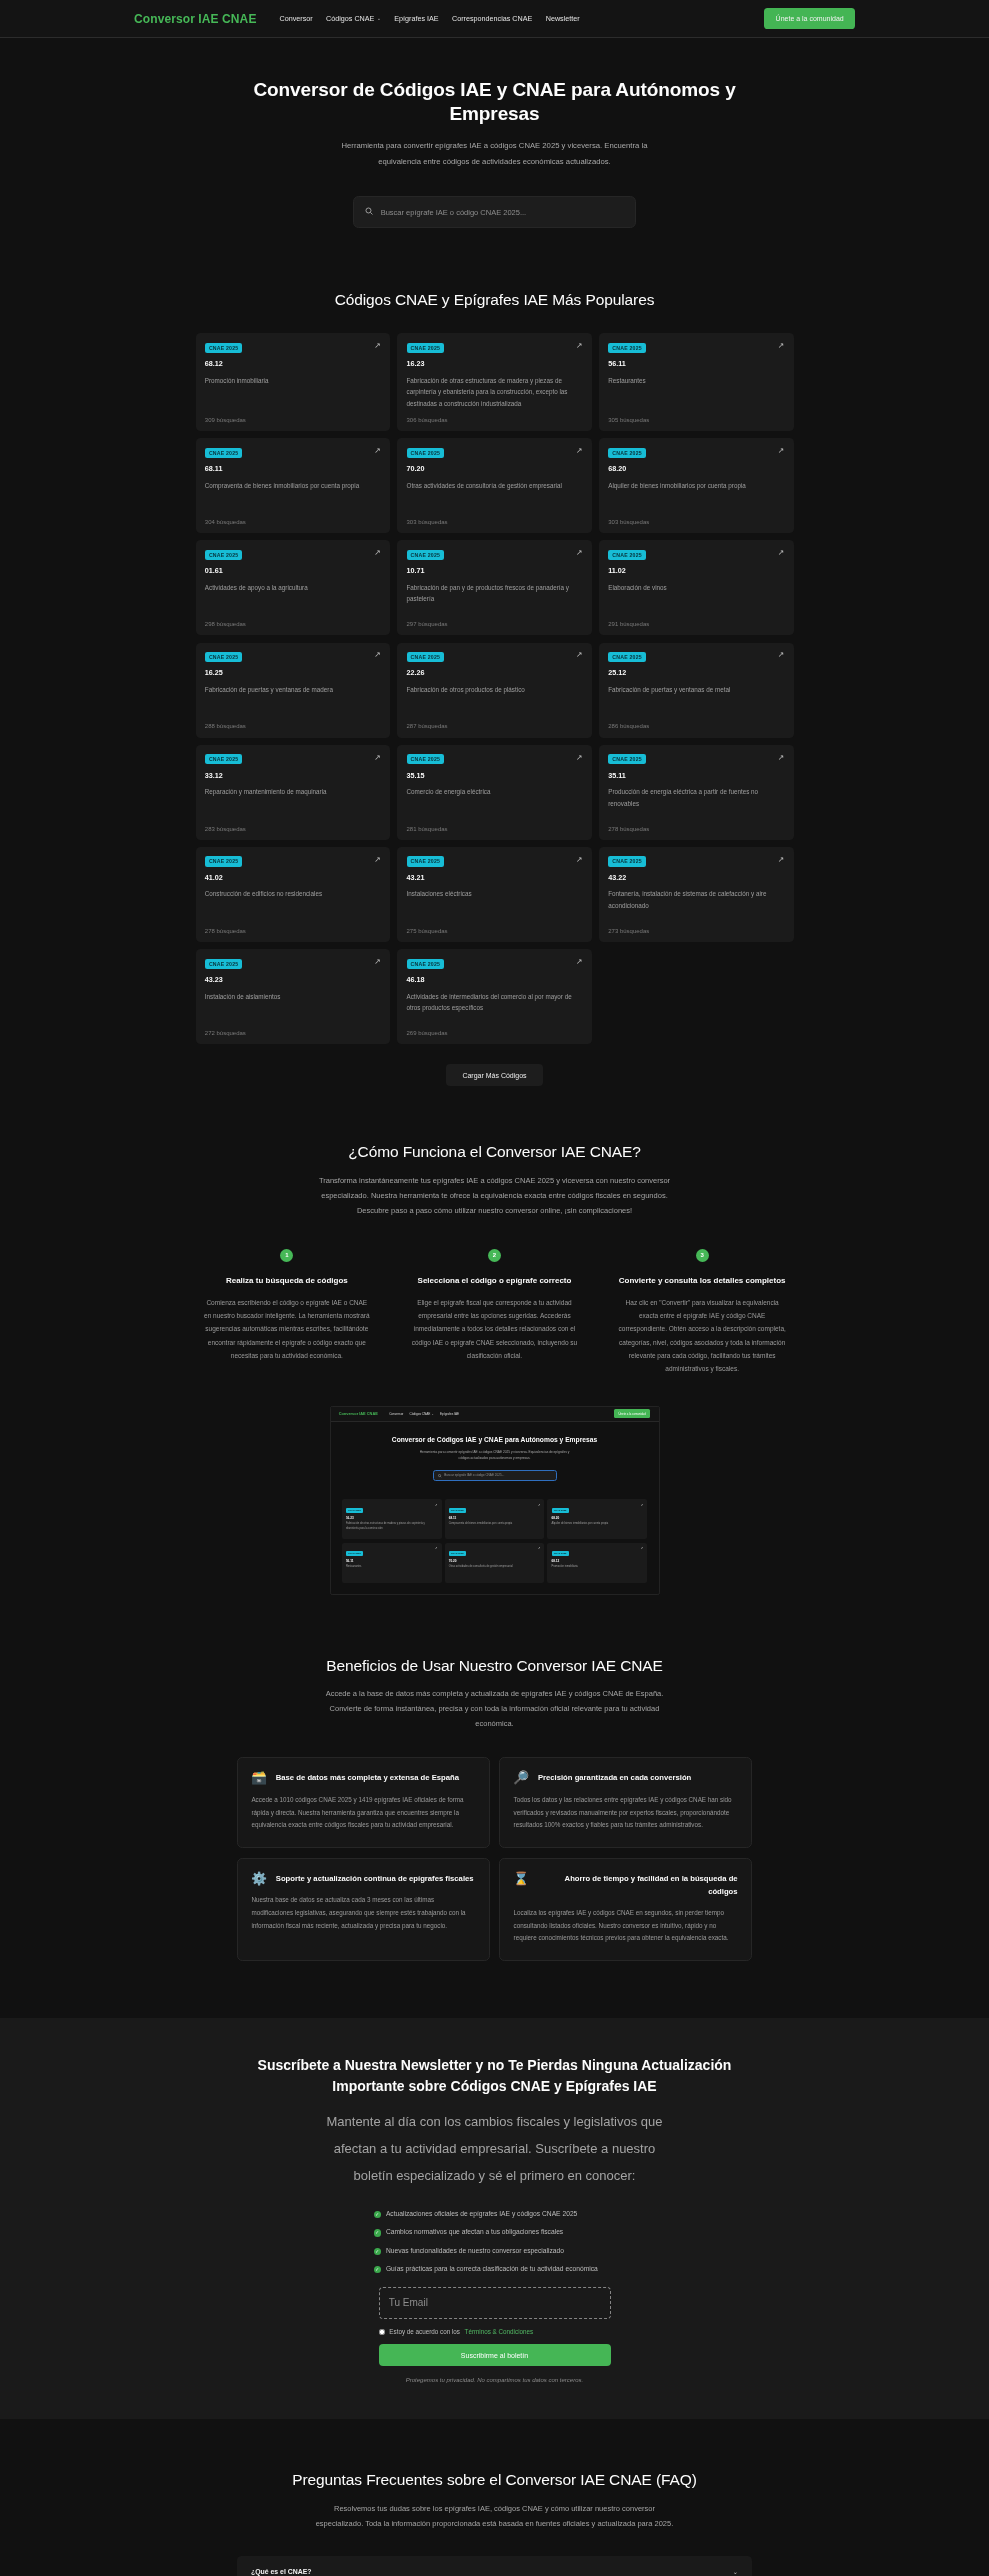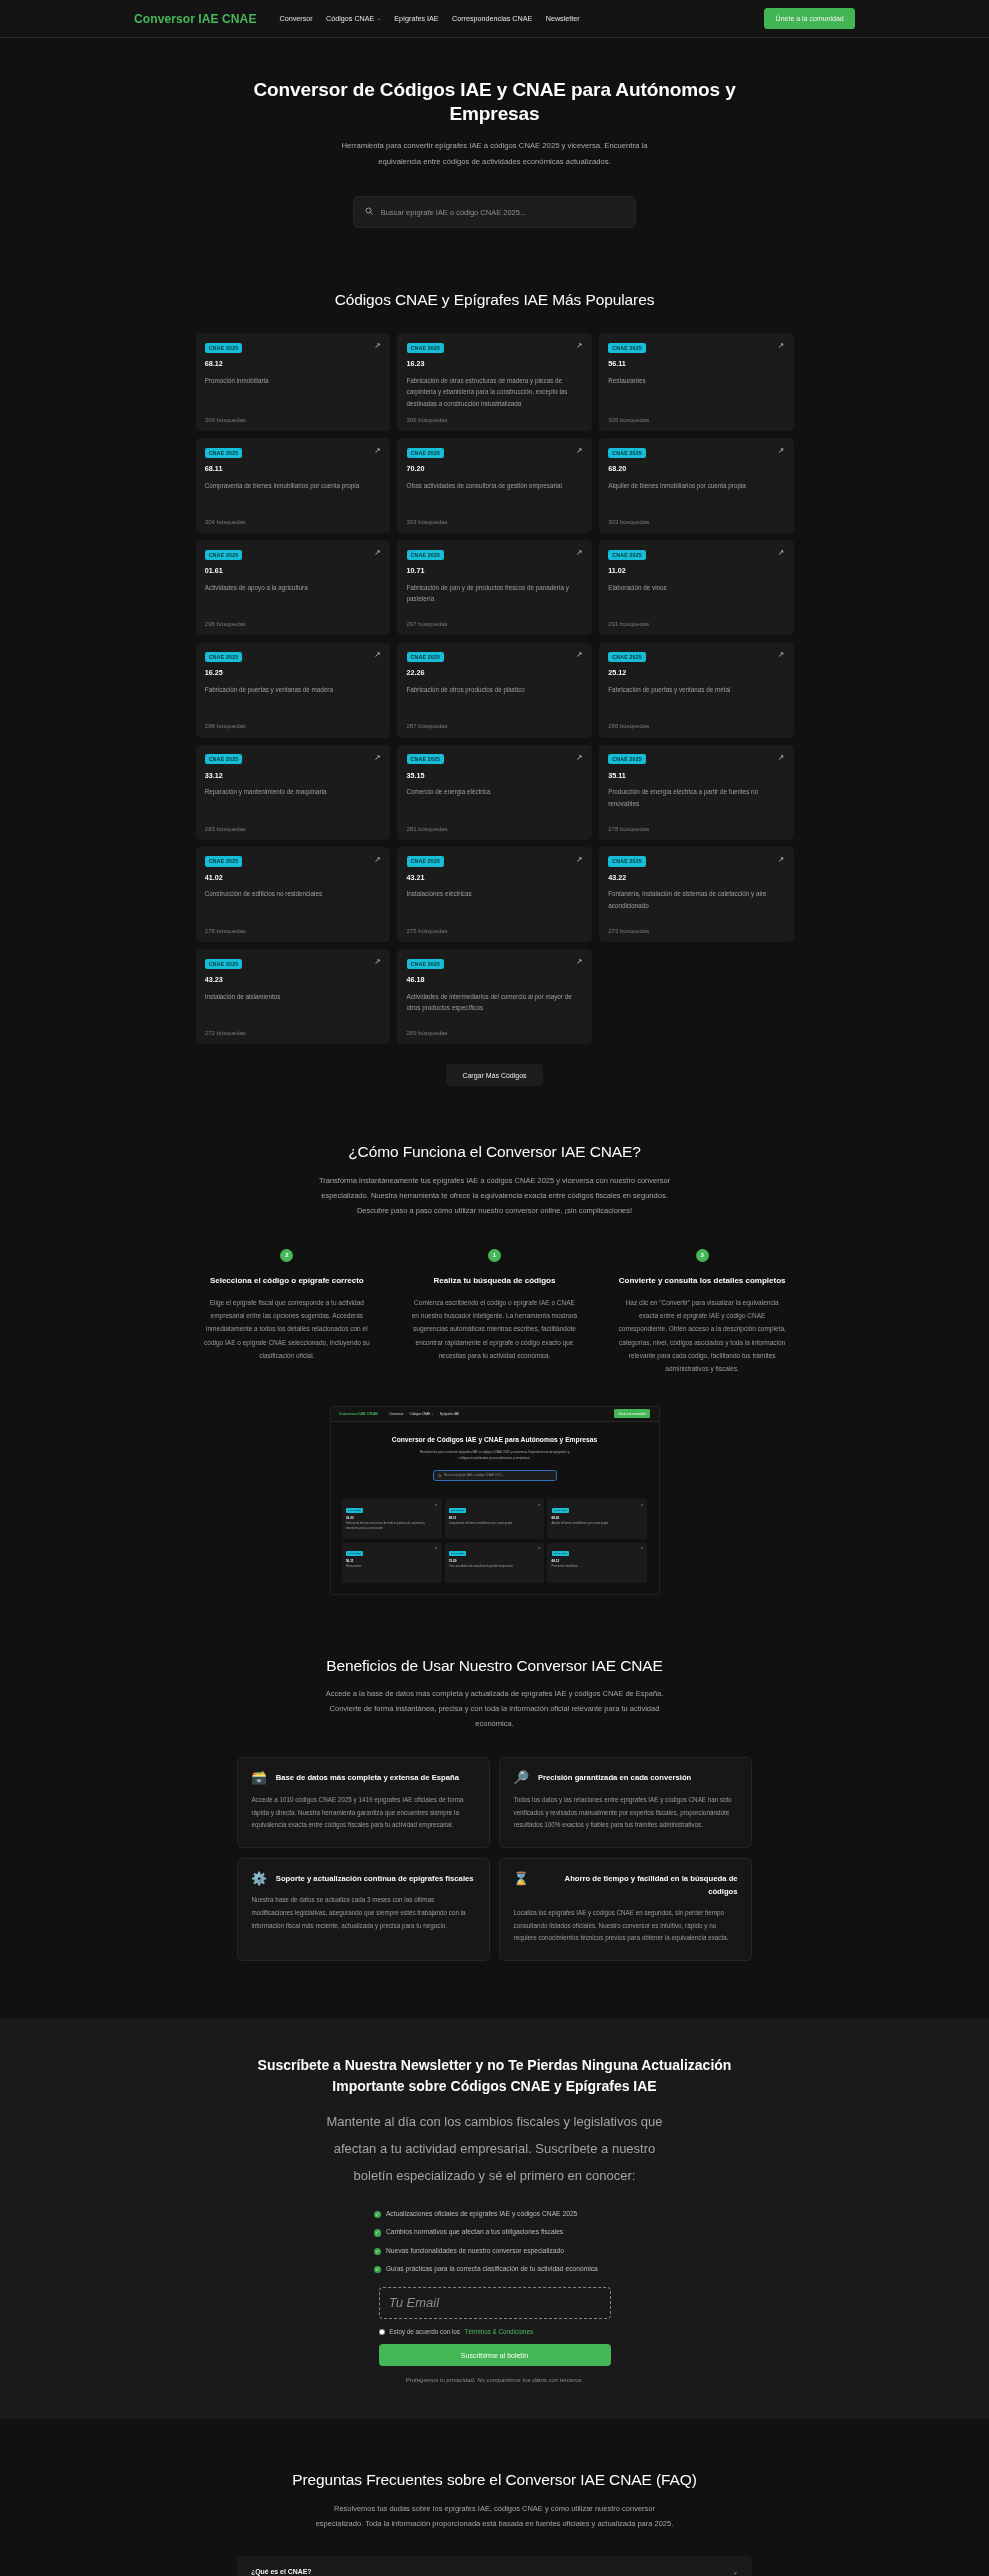--- a/index.html
+++ b/index.html
@@ -158,21 +158,21 @@
     list-style:none;display:flex;align-items:flex-start;gap:5.2px;
     font-size:6.7px;color:#bdbdbd;margin-bottom:10.3px;
   }
   .tick{
     width:7.2px;height:7.2px;border-radius:50%;background:#3ba94c;color:#fff;flex:0 0 auto;
     display:flex;align-items:center;justify-content:center;font-size:4.6px;margin-top:1px;
   }
   .news-form{width:232px;margin:13.4px auto 0;}
   .news-email{
     width:100%;height:32px;background:transparent;border:0.5px dashed #858585;border-radius:4.1px;
-    color:#d8d8d8;font-size:13px;font-family:inherit;padding:0 9.3px;outline:none;font-style:italic;
+    color:#d8d8d8;font-size:10px;font-family:inherit;padding:0 9.3px;outline:none;
   }
   .news-email::placeholder{color:#8d8d8d;}
   .news-check{
     display:flex;align-items:center;gap:4.6px;margin-top:9.3px;font-size:6.3px;color:#bdbdbd;
   }
   .news-check input{width:6.2px;height:6.2px;accent-color:#fff;}
   .news-check a{color:#52b864;text-decoration:none;}
   .btn-subscribe{
     width:100%;margin-top:9.3px;background:#45b655;color:#fff;border:none;border-radius:4.1px;
     height:21.6px;font-size:7px;cursor:pointer;font-family:inherit;
@@ -387,28 +387,28 @@
       </div>
     </div>
   </section>
 
   <section class="sec-how">
     <div class="container">
       <h2 class="sec-title">¿Cómo Funciona el Conversor IAE CNAE?</h2>
       <p class="sec-sub">Transforma instantáneamente tus epígrafes IAE a códigos CNAE 2025 y viceversa con nuestro conversor especializado. Nuestra herramienta te ofrece la equivalencia exacta entre códigos fiscales en segundos. Descubre paso a paso cómo utilizar nuestro conversor online, ¡sin complicaciones!</p>
       <div class="steps" id="steps">
           <div class="step">
+            <div class="step-num">1</div>
+            <h3>Realiza tu búsqueda de códigos</h3>
+            <p>Comienza escribiendo el código o epígrafe IAE o CNAE en nuestro buscador inteligente. La herramienta mostrará sugerencias automáticas mientras escribes, facilitándote encontrar rápidamente el epígrafe o código exacto que necesitas para tu actividad económica.</p>
+          </div>
+          <div class="step">
             <div class="step-num">2</div>
             <h3>Selecciona el código o epígrafe correcto</h3>
             <p>Elige el epígrafe fiscal que corresponde a tu actividad empresarial entre las opciones sugeridas. Accederás inmediatamente a todos los detalles relacionados con el código IAE o epígrafe CNAE seleccionado, incluyendo su clasificación oficial.</p>
-          </div>
-          <div class="step">
-            <div class="step-num">1</div>
-            <h3>Realiza tu búsqueda de códigos</h3>
-            <p>Comienza escribiendo el código o epígrafe IAE o CNAE en nuestro buscador inteligente. La herramienta mostrará sugerencias automáticas mientras escribes, facilitándote encontrar rápidamente el epígrafe o código exacto que necesitas para tu actividad económica.</p>
           </div>
           <div class="step">
             <div class="step-num">3</div>
             <h3>Convierte y consulta los detalles completos</h3>
             <p>Haz clic en "Convertir" para visualizar la equivalencia exacta entre el epígrafe IAE y código CNAE correspondiente. Obtén acceso a la descripción completa, categorías, nivel, códigos asociados y toda la información relevante para cada código, facilitando tus trámites administrativos y fiscales.</p>
           </div>
         </div>
 
       <div class="preview-outer">
         <div class="preview">

